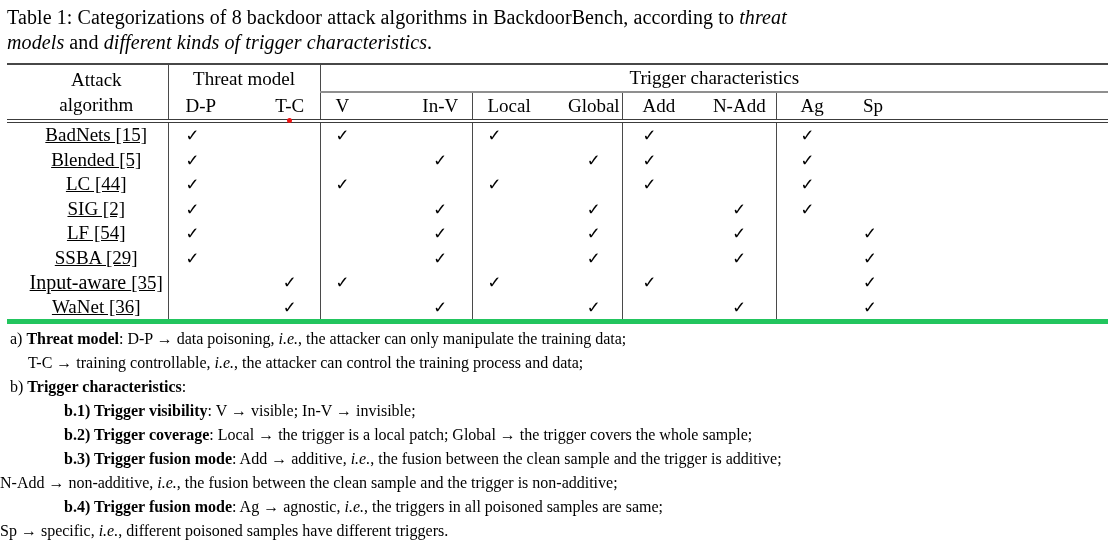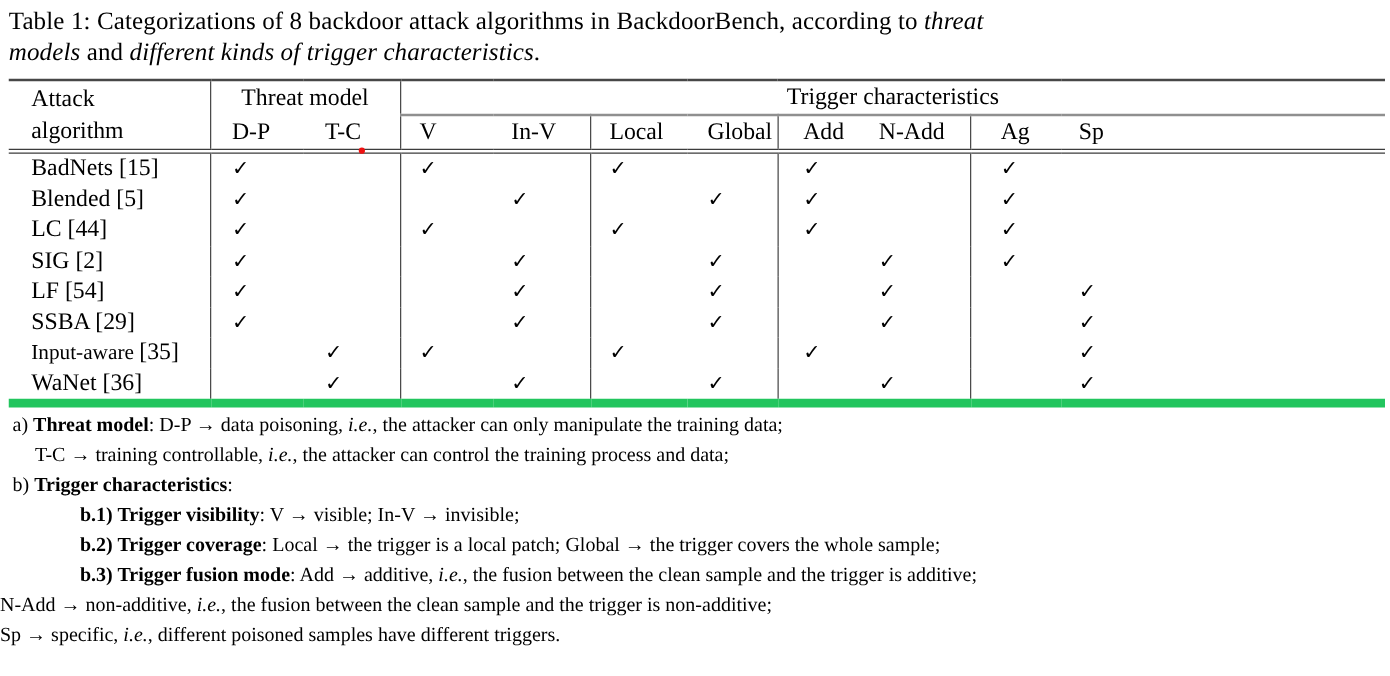--- a/index.html
+++ b/index.html
@@ -2,48 +2,48 @@
 <html><head>
 <meta charset="utf-8">
 <style>
   html,body{margin:0;padding:0;background:#ffffff;}
   body{
     width:1112px;height:541px;position:relative;overflow:hidden;
     font-family:"Liberation Serif","DejaVu Serif",serif;color:#000;
   }
   .i{font-style:italic;}
   .b{font-weight:bold;}
-  .sm{font-size:17px;}
+  .sm{font-size:20px;}
   .caption{
     font-size:20px;line-height:25px;margin:5px 6px 0 7px;letter-spacing:0.1px;
   }
   table{
     border-collapse:collapse;table-layout:fixed;
     width:1101px;margin:8px 0 0 7px;
   }
   th,td{padding:0;font-weight:normal;text-align:left;font-size:19px;vertical-align:middle;}
   tr.row1 th{border-top:2px solid #474747;}
-  .b-r{border-right:1px solid #4a4a4a;}
+  .b-r{border-right:1px solid #4a4a4a;text-align:center;}
   .group{text-align:center;height:26px;}
   .cline{border-bottom:2px solid #8f8f8f;}
   tr.subhead th{height:26px;border-bottom:4px double #3c3c3c;}
   th.attack{
     vertical-align:middle;padding-left:18px;line-height:25px;
     border-bottom:4px double #3c3c3c;
   }
   th.attack span{display:block;}
   .c-dp{padding-left:17px}.c-tc{padding-left:17px}
   .c-v{padding-left:15px}.c-inv{padding-left:14px}
   .c-local{padding-left:15px}.c-global{padding-left:16px}
   .c-add{padding-left:20px}.c-nadd{padding-left:11px}
   .c-ag{padding-left:24px}.c-sp{padding-left:14px}
   tbody th,tbody td{height:24.5px;}
-  .rowlabel{padding-left:18px;white-space:nowrap;}
+  .rowlabel{padding-left:18px;white-space:nowrap;text-decoration:underline;}
   td.check span{font-family:"DejaVu Sans",sans-serif;font-size:16.5px;}
-  tr.last th,tr.last td{border-bottom:7px solid #22c55e;}
+  tr.last th,tr.last td{border-bottom:5px solid #22c55e;}
   .footnotes{margin:3px 0 0 0;}
   .fn{font-size:16px;line-height:24px;white-space:nowrap;}
   .ind0{margin-left:10px;}
   .ind1{margin-left:28px;}
   .ind2{margin-left:64px;}
   .ind3{}
   .red-dot{
     position:absolute;left:287px;top:118px;width:5px;height:5px;
     border-radius:50%;
   }
@@ -198,16 +198,17 @@
 </table>
 
 <div class="footnotes" id="footnotes">
     <div class="fn ind0"><span>a) </span><span class="b">Threat model</span><span>: D-P → data poisoning, </span><span class="i">i.e.</span><span>, the attacker can only manipulate the training data;</span></div>
     <div class="fn ind1"><span>T-C → training controllable, </span><span class="i">i.e.</span><span>, the attacker can control the training process and data;</span></div>
     <div class="fn ind0"><span>b) </span><span class="b">Trigger characteristics</span><span>:</span></div>
     <div class="fn ind2"><span class="b">b.1) Trigger visibility</span><span>: V → visible; In-V → invisible;</span></div>
     <div class="fn ind2"><span class="b">b.2) Trigger coverage</span><span>: Local → the trigger is a local patch; Global → the trigger covers the whole sample;</span></div>
     <div class="fn ind2"><span class="b">b.3) Trigger fusion mode</span><span>: Add → additive, </span><span class="i">i.e.</span><span>, the fusion between the clean sample and the trigger is additive;</span></div>
     <div class="fn ind3"><span>N-Add → non-additive, </span><span class="i">i.e.</span><span>, the fusion between the clean sample and the trigger is non-additive;</span></div>
+    <div class="fn ind2"><span class="b">b.4) Trigger fusion mode</span><span>: Ag → agnostic, </span><span class="i">i.e.</span><span>, the triggers in all poisoned samples are same;</span></div>
     <div class="fn ind3"><span>Sp → specific, </span><span class="i">i.e.</span><span>, different poisoned samples have different triggers.</span></div>
   </div>
 
 <div class="red-dot" style="background: rgb(238, 17, 17);"></div>
 
 </body></html>

